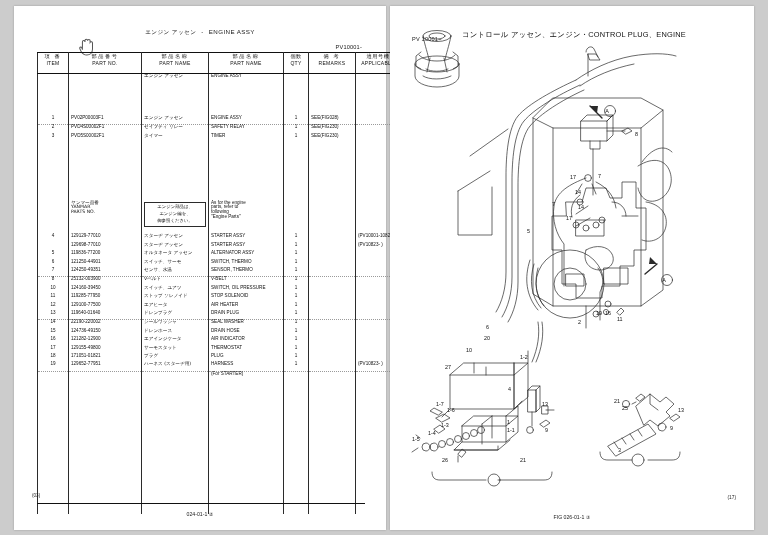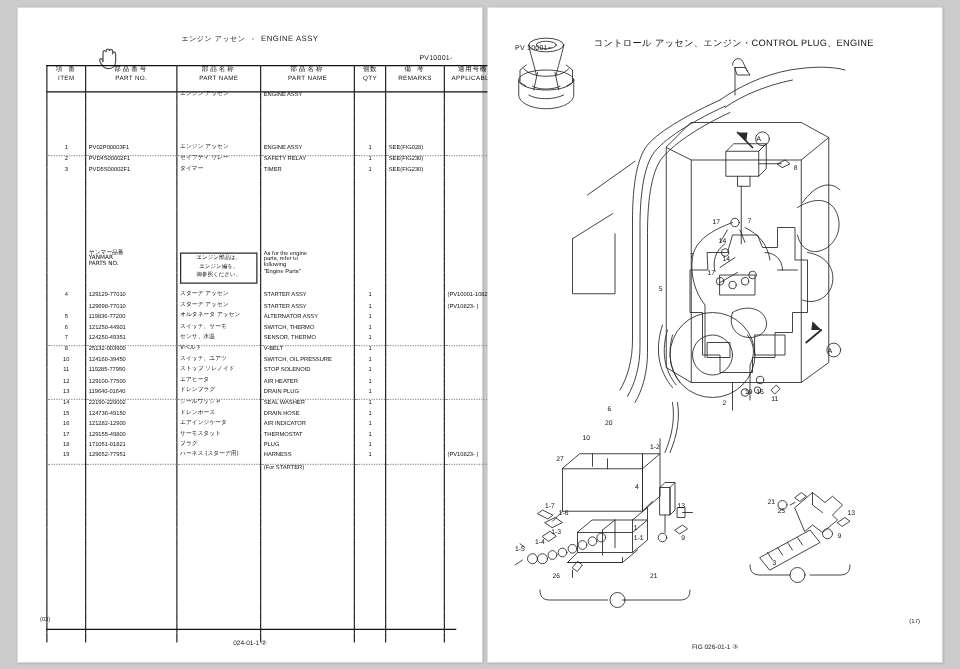--- a/index.html
+++ b/index.html
@@ -70,21 +70,21 @@
   .pg-left-foot{
     position:absolute;left:0;right:0;top:505px;text-align:center;font-size:5.2px;color:#222;
   }
   .pg-left-corner{position:absolute;left:18px;top:487px;font-size:4.6px;color:#222;}
 
   
   .rt-model{position:absolute;left:22px;top:30px;font-size:5.6px;color:#1a1a1a;letter-spacing:.2px;}
   .rt-title{
     position:absolute;left:72px;top:24px;font-size:7.4px;color:#111;letter-spacing:.2px;white-space:nowrap;
   }
-  .rt-title .jp{font-family:"DejaVu Sans",sans-serif;margin-left:13px;}
+  .rt-title .jp{font-family:"DejaVu Sans",sans-serif;}
   .rt-foot{position:absolute;left:0;right:0;top:508px;text-align:center;font-size:5.2px;color:#222;}
   .rt-corner{position:absolute;right:18px;top:489px;font-size:4.8px;color:#222;}
   svg.diagram{position:absolute;left:0;top:0;width:364px;height:524px;}
   svg.diagram text{font-family:"Liberation Sans",sans-serif;font-size:5.4px;fill:#111;}
 
   
   .watermark{
     position:absolute;left:219px;top:248px;
     font-size:20px;font-weight:bold;color:#d9a520;letter-spacing:-.3px;
     white-space:nowrap;pointer-events:none;

